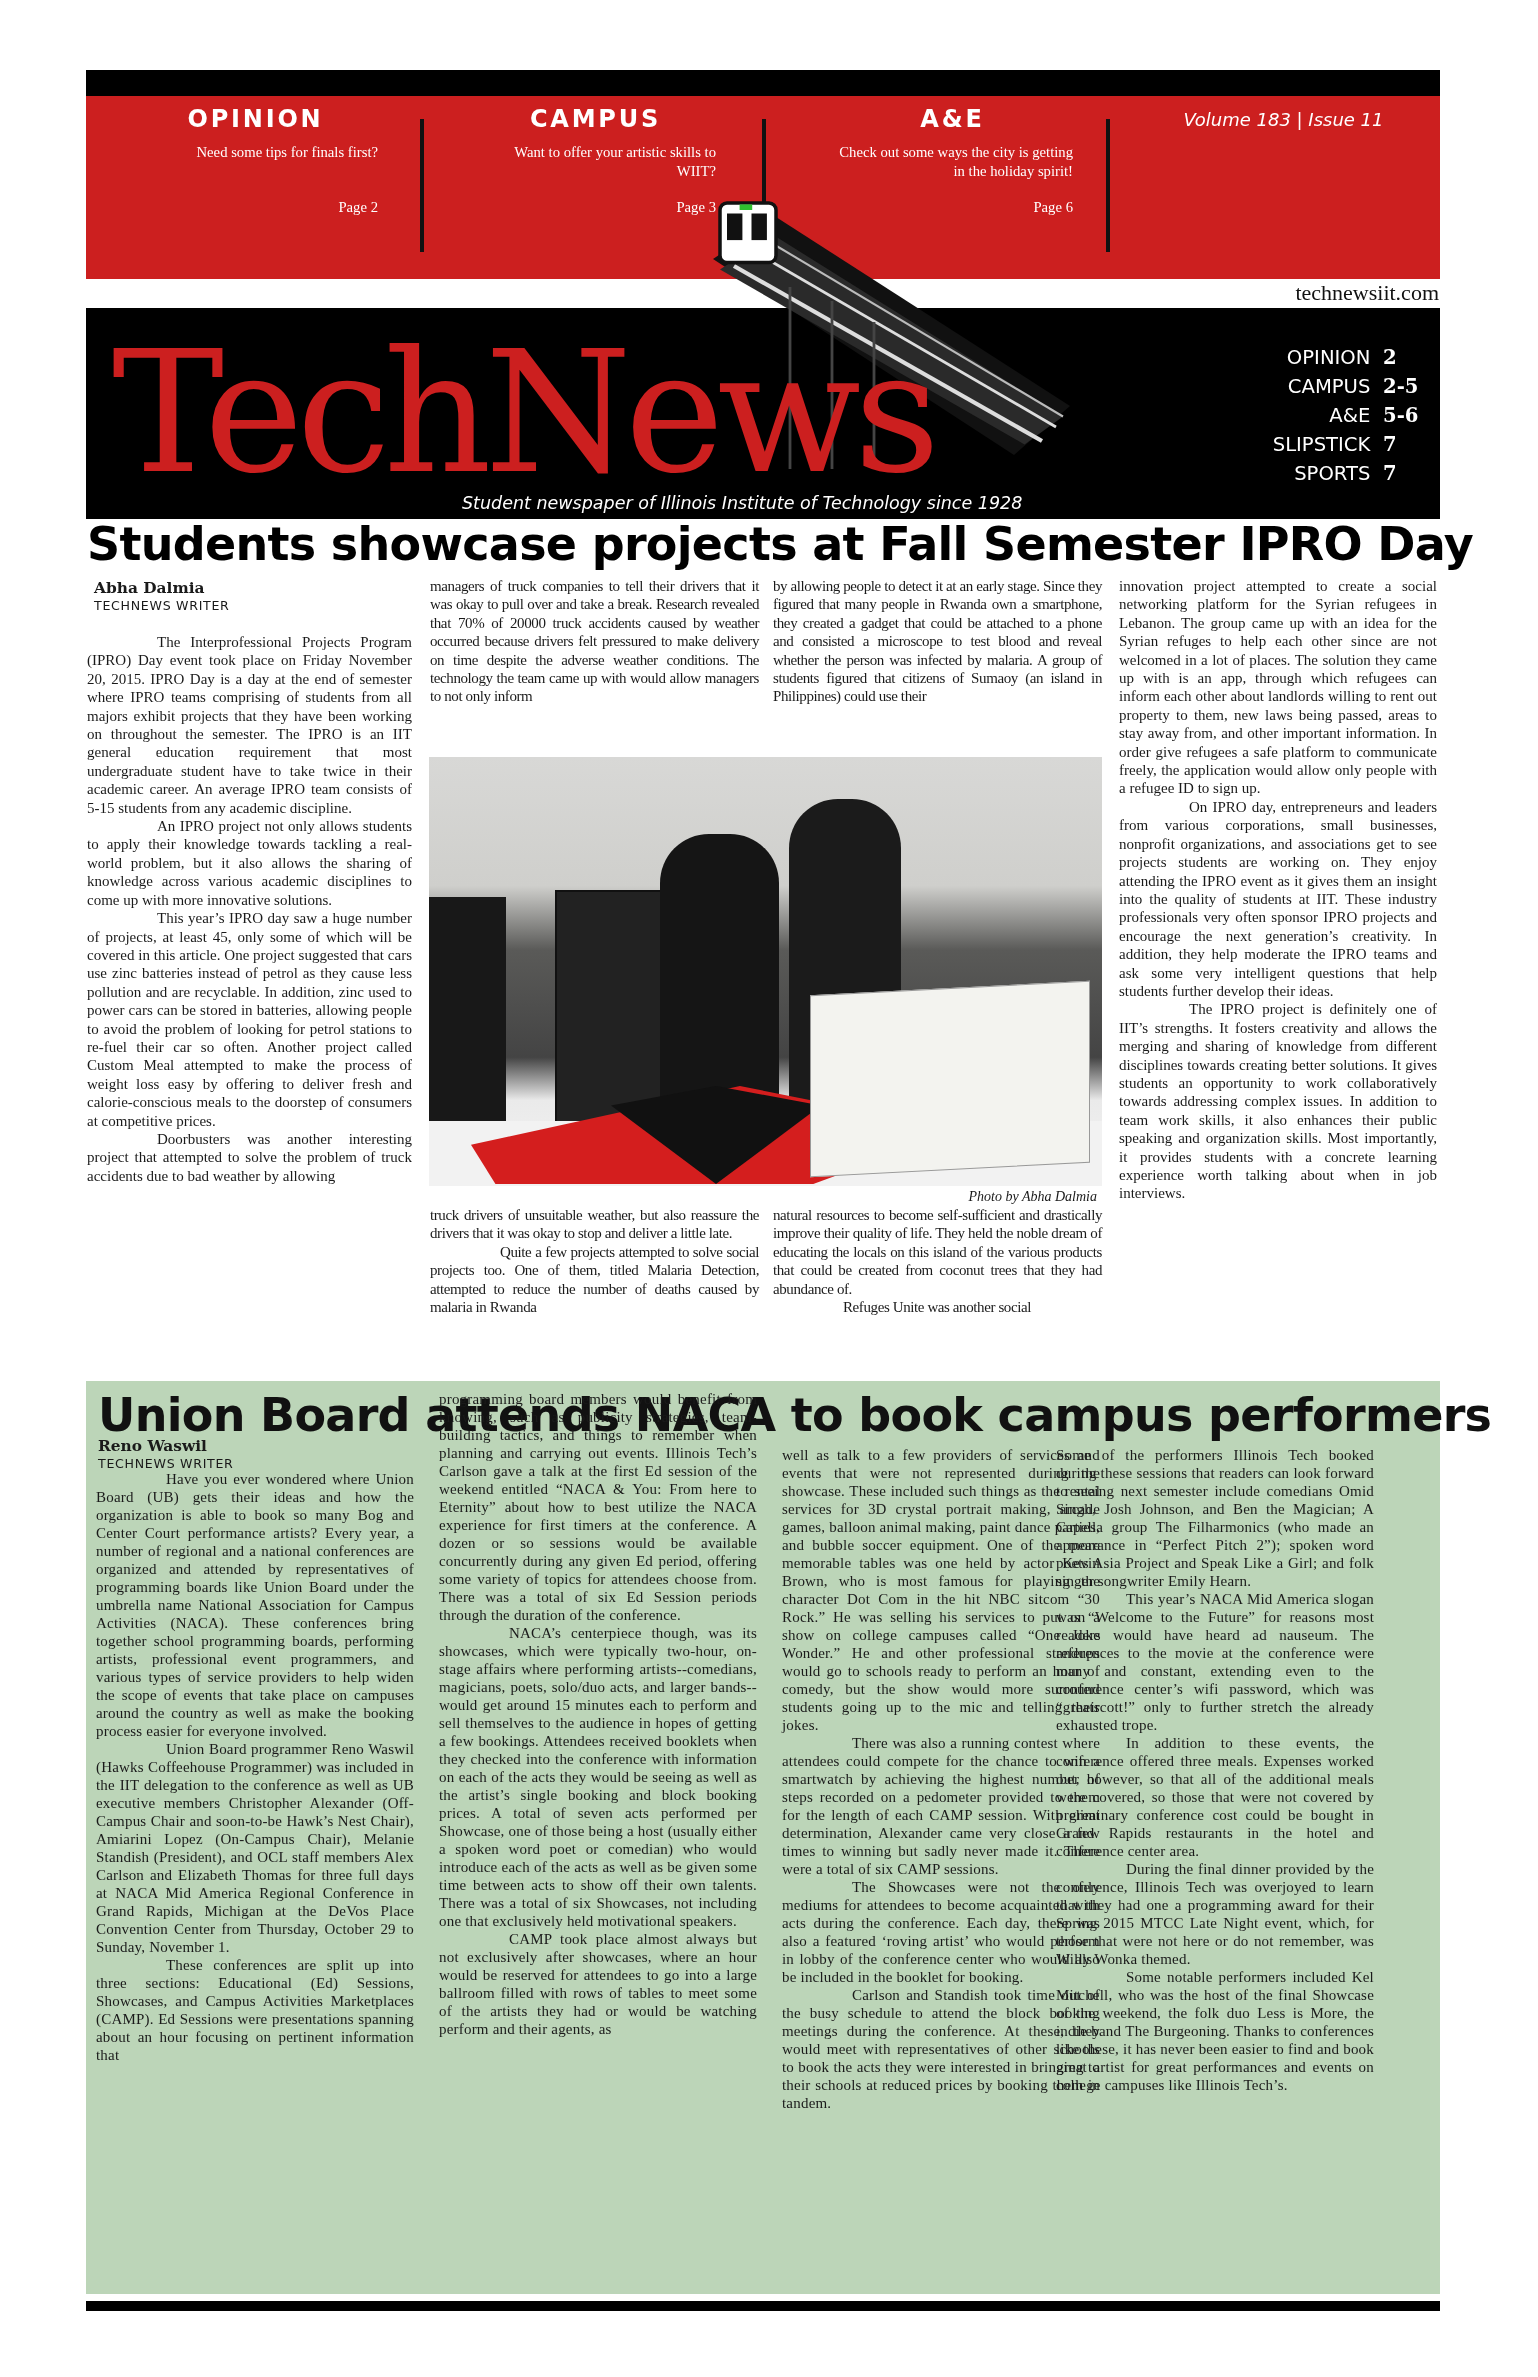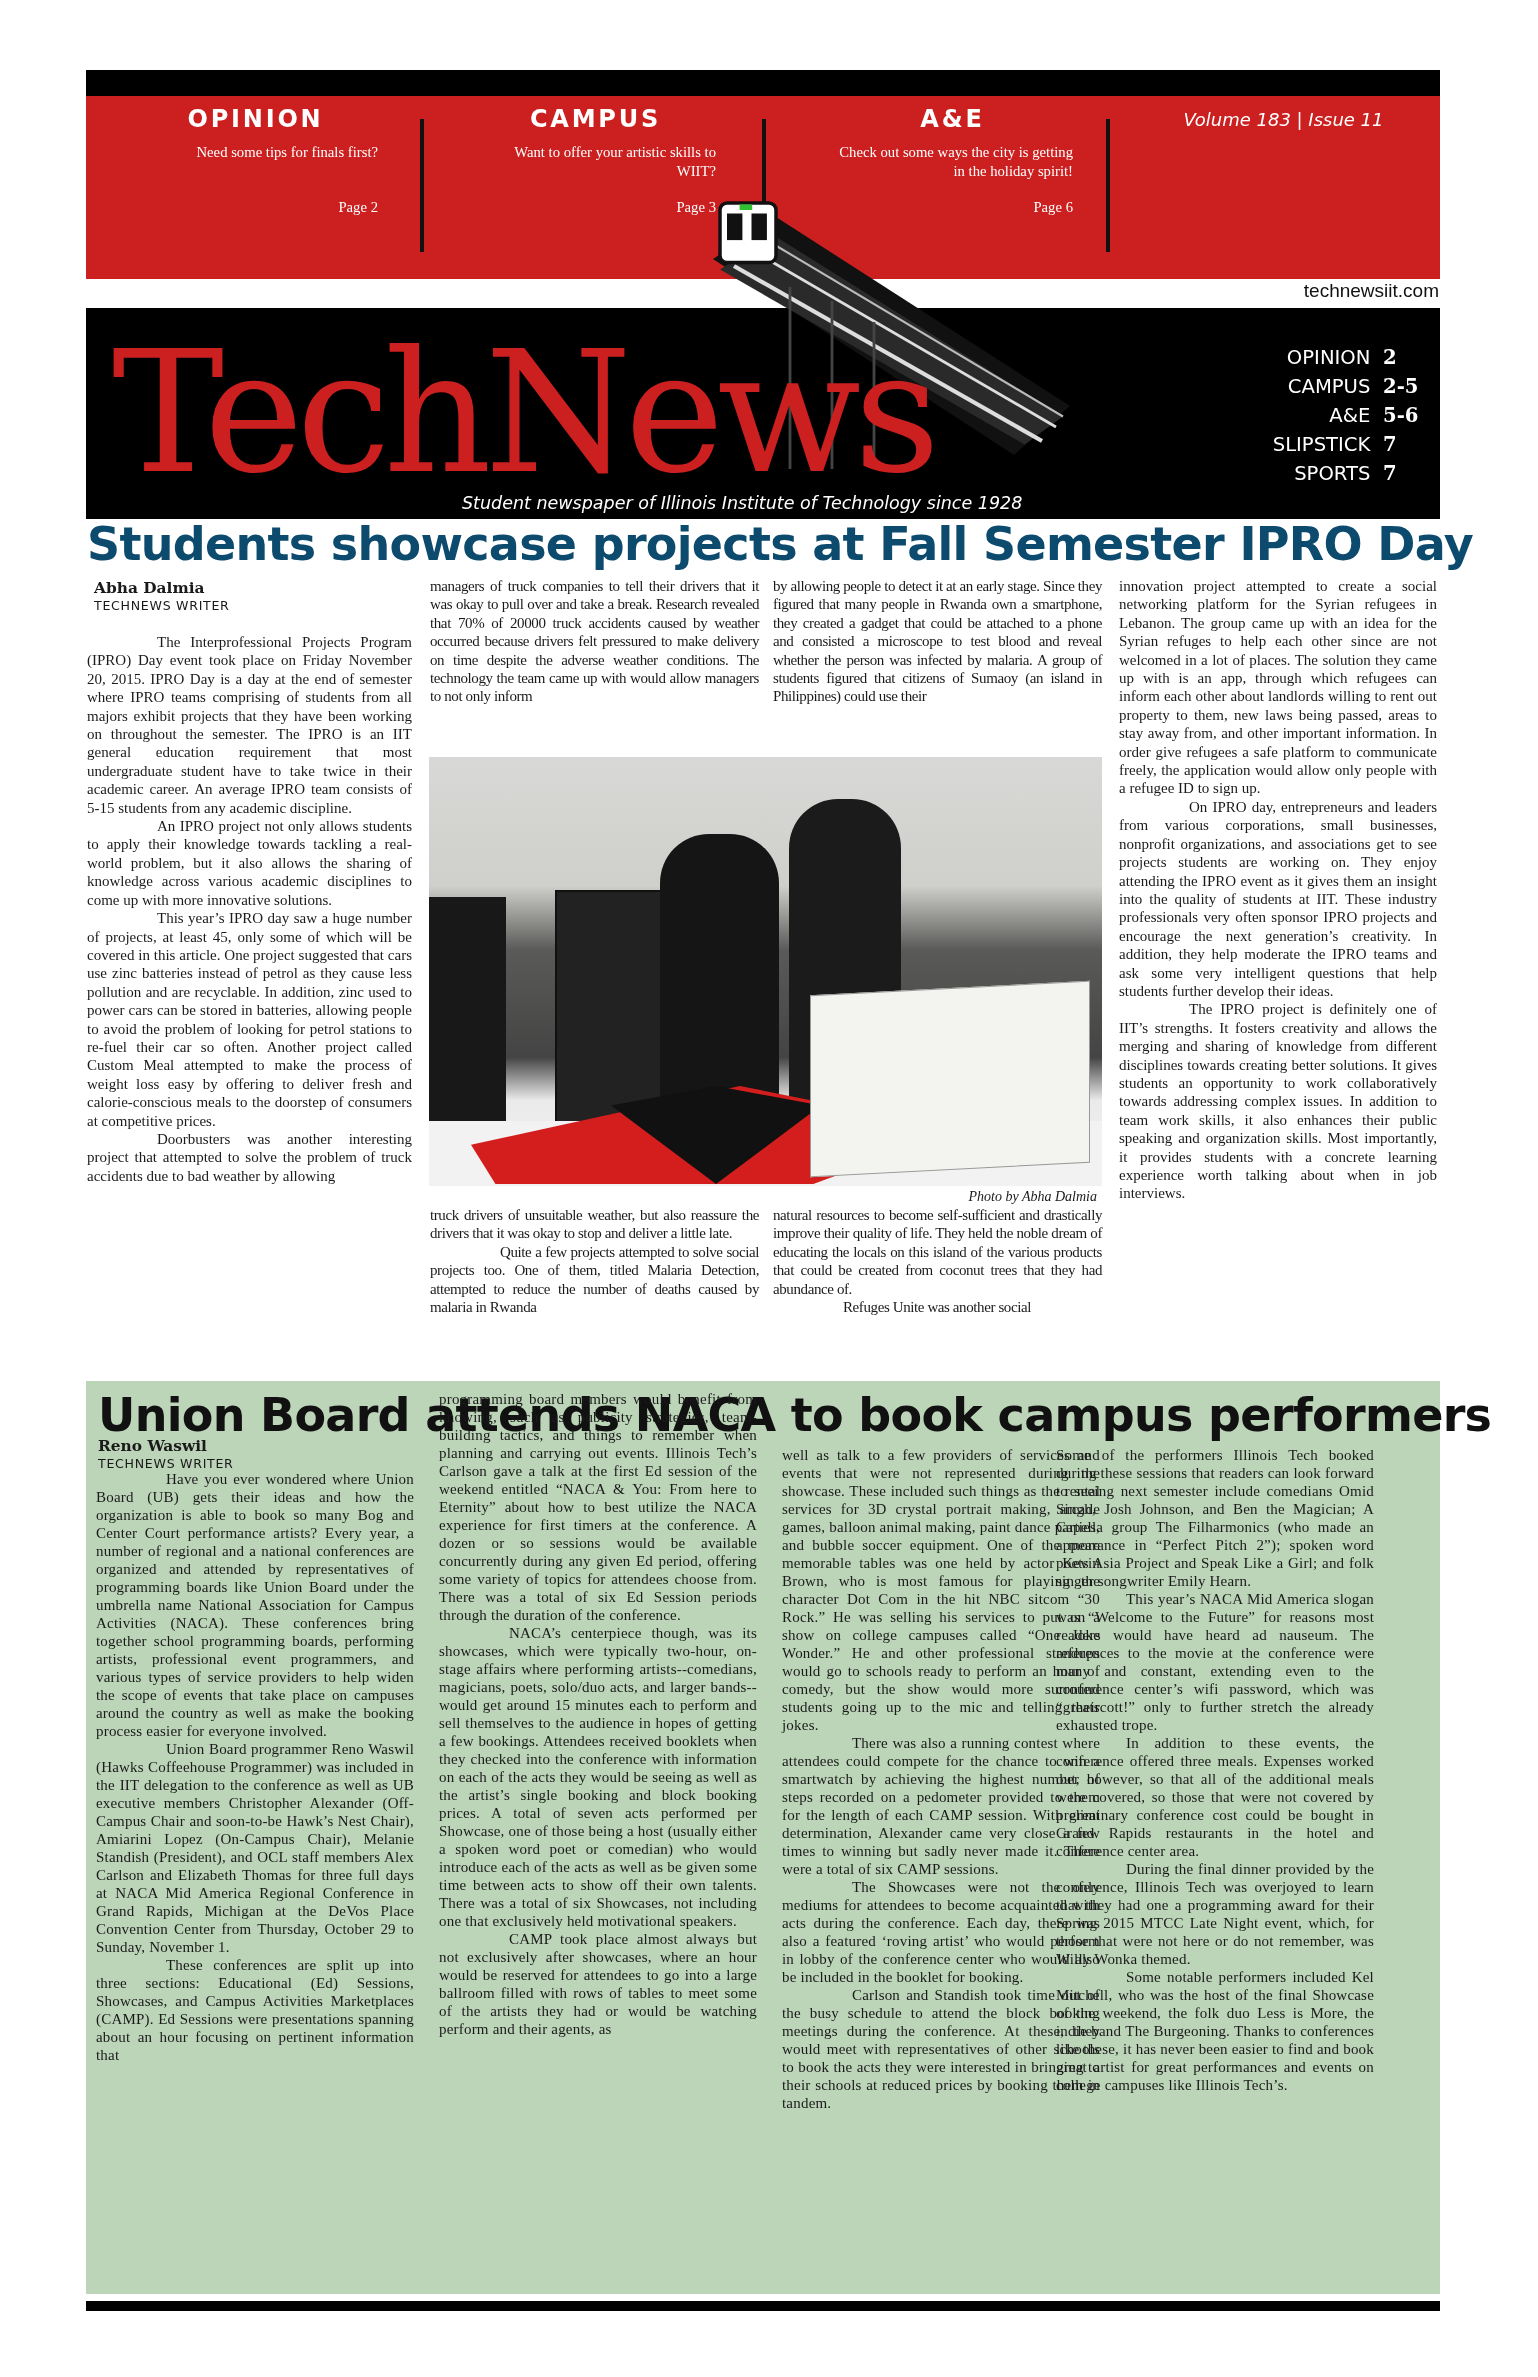--- a/index.html
+++ b/index.html
@@ -11,33 +11,33 @@
   .teaser { position: absolute; top: 105px; color: #fff; }
   .teaser .sec { font-family: "DejaVu Sans", sans-serif; font-weight: bold; font-size: 24px; letter-spacing: 2.8px; text-align: center; }
   .teaser .blurb { font-family: "Liberation Serif", serif; font-size: 14.7px; text-align: right; margin-top: 9.8px; line-height: 19px; }
   .teaser .page { font-family: "Liberation Serif", serif; font-size: 14.7px; text-align: right; position: absolute; right: 0; top: 94px; }
   .divider { position: absolute; top: 119px; width: 3.5px; height: 133px; background: #111; }
 
   .datebox { position: absolute; left: 1133px; top: 105px; width: 301px; text-align: center; color: #fff; }
   .datebox .date { font-family: "DejaVu Sans", sans-serif; font-weight: bold; font-size: 34px; line-height: 39px; }
   .datebox .vol { font-family: "DejaVu Sans", sans-serif; font-style: italic; font-size: 18px; margin-top: 4.2px; }
 
-  .site { position: absolute; right: 99px; top: 280px; font-family: Liberation Sans, sans-serif; font-size: 19px; color: #111; }
+  .site { position: absolute; right: 99px; top: 280px; font-family: Liberation Serif, serif; font-size: 22px; color: #111; }
 
   .blackband { position: absolute; left: 86px; top: 308px; width: 1354px; height: 211px; background: #000; }
   .logo { position: absolute; left: 112px; top: 329px; font-family: "DejaVu Serif", serif; font-weight: normal; font-size: 168px; line-height: 168px; color: #cc1f1f; letter-spacing: -7px; }
   .tagline { position: absolute; left: 462px; top: 493px; font-family: "DejaVu Sans", sans-serif; font-style: italic; font-size: 17.5px; color: #fff; }
   .index { position: absolute; right: 105px; top: 343px; color: #fff; }
   .index .row { display: flex; justify-content: flex-end; gap: 12.6px; font-size: 19.6px; line-height: 29px; }
   .index .row .nm { font-family: "DejaVu Sans", sans-serif; }
   .index .row .pg { font-family: "DejaVu Serif", serif; font-weight: bold; width: 50px; text-align: left; }
 
   .train { position: absolute; left: 650px; top: 175px; width: 434px; height: 301px; }
 
-  .headline1 { position: absolute; left: 87px; top: 517px; font-family: "DejaVu Sans", sans-serif; font-weight: bold; font-size: 46px; letter-spacing: -0.7px; color: #0c4a6e; white-space: nowrap; }
+  .headline1 { position: absolute; left: 87px; top: 517px; font-family: "DejaVu Sans", sans-serif; font-weight: bold; font-size: 46px; letter-spacing: -0.7px; color: #000000; white-space: nowrap; }
 
   .byline { position: absolute; }
   .byline .author { font-family: "DejaVu Serif", serif; font-weight: bold; font-size: 15.4px; }
   .byline .role { font-family: "DejaVu Sans", sans-serif; font-size: 12.6px; letter-spacing: 0.7px; margin-top: 1.4px; }
 
   .col { position: absolute; font-size: 15px; line-height: 18.4px; text-align: justify; }
   .col p { text-indent: 70px; }
   .col p.cont { text-indent: 0; }
 
   .photo { position: absolute; left: 429px; top: 757px; width: 673px; height: 429px; background: linear-gradient(180deg,#d8d8d6 0%,#cfcfcc 30%,#5a5a58 45%,#444 70%,#eaeaea 80%,#f4f4f4 100%); overflow: hidden; }

